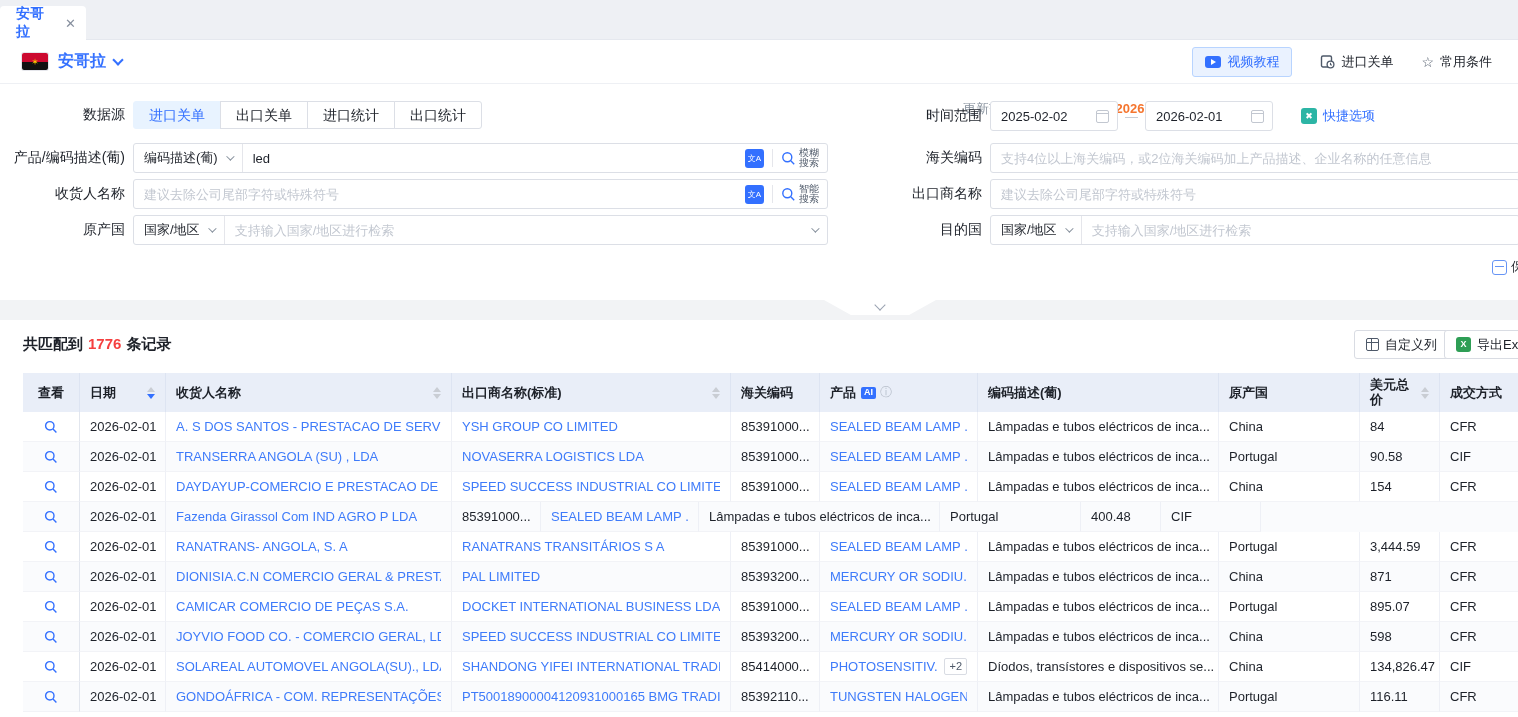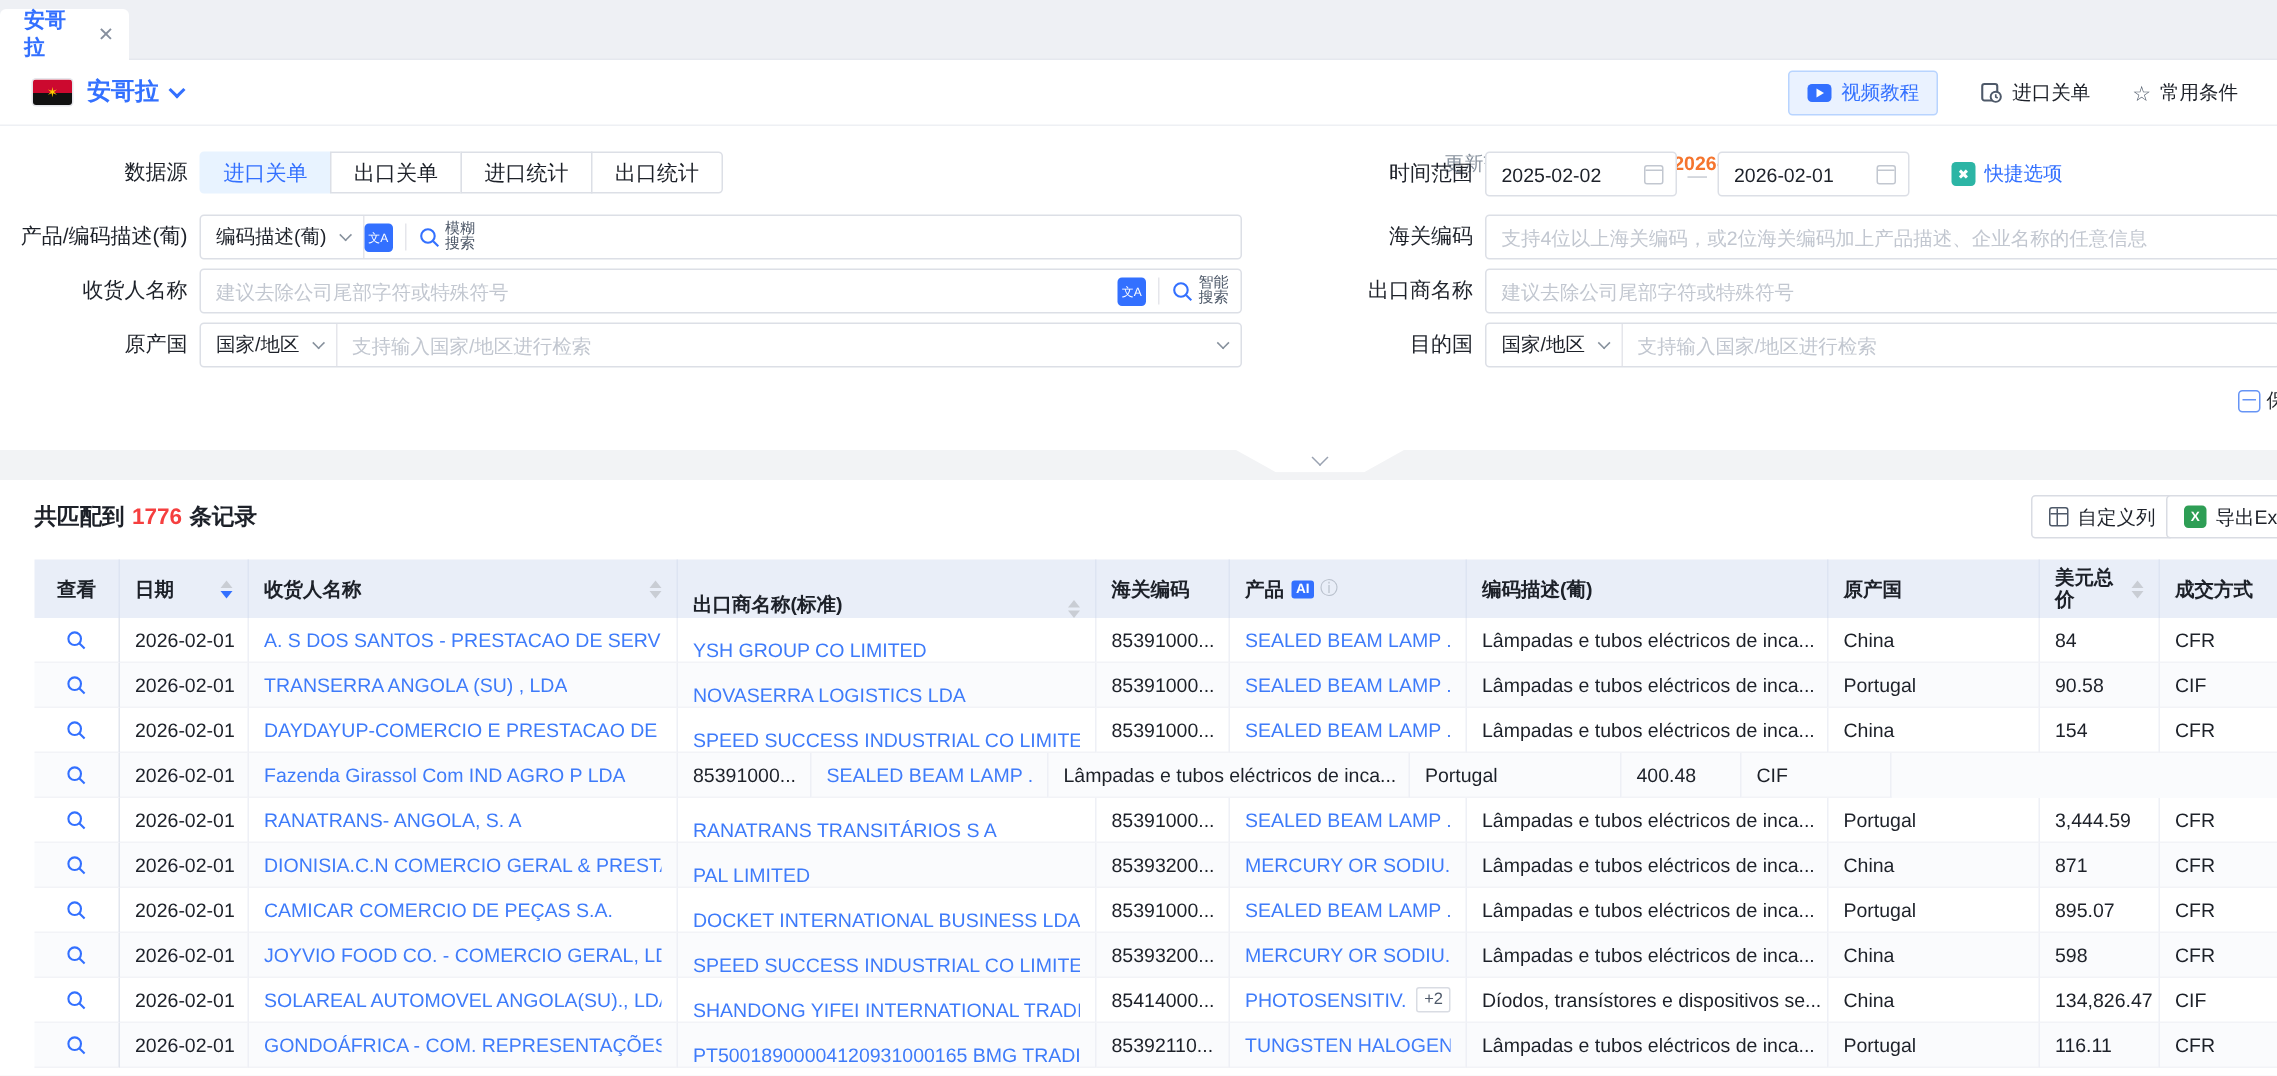--- a/index.html
+++ b/index.html
@@ -95,21 +95,21 @@
   .table { position:absolute; top:53px; left:23px; width:1520px; }
   .thead { display:flex; height:39px; background:#e9eef8; }
   .th { display:flex; align-items:center; padding:0 10px; font-size:13px; font-weight:bold; color:#1d2129; border-right:1px solid #dde4f2; flex:none; }
   .tr { display:flex; height:30px; background:#fff; }
   .tr.alt { background:#fafbfd; }
   .td { display:flex; align-items:center; padding:0 10px; font-size:13px; color:#1d2129; border-right:1px solid #eef0f6; border-bottom:1px solid #f2f3f7; white-space:nowrap; overflow:hidden; flex:none; }
   .c-view { width:57px; justify-content:center; }
   .td.c-view { border-right:1px solid #e2e6ee; }
   .c-date { width:86px; }
   .c-consignee { width:286px; }
-  .c-exporter { width:279px;align-items:flex-end; }
+  .c-exporter { width:279px; }
   .c-hs { width:89px; }
   .c-product { width:158px; }
   .c-desc { width:241px; }
   .c-origin { width:141px; }
   .c-value { width:80px; }
   .c-deal { width:100px; }
   .th.c-value { white-space:normal; line-height:1.15; }
   .lnk { color:#3e7bfa; cursor:pointer; overflow:hidden; white-space:nowrap; }
   .sorters { margin-left:auto; display:flex; flex-direction:column; align-items:center; cursor:pointer; padding-left:6px; }
   .car { width:0; height:0; border-left:4px solid transparent; border-right:4px solid transparent; }
@@ -194,20 +194,21 @@
       </div>
     </div>
 
     <div class="f-row" style="top:59px; left:0;">
       <div class="f-label">产品/编码描述(葡)</div>
       <div class="field-box fb-left">
         <div class="inner-select">
           <span>编码描述(葡)</span>
           <span class="sel-chev"></span>
         </div>
+        <input class="fb-input" value="led" style="">
         <span class="trans-ic">文A</span>
         <span class="fb-div"></span>
         <div class="fb-search">
           <svg width="15" height="15" viewBox="0 0 15 15">
               <circle cx="6.3" cy="6.3" r="4.5" fill="none" stroke="#3370ff" stroke-width="1.4"></circle>
               <line x1="9.8" y1="9.8" x2="13.2" y2="13.2" stroke="#3370ff" stroke-width="1.4"></line>
             </svg>
           <span class="stxt"><span>模糊</span><br><span>搜索</span></span>
         </div>
       </div>

